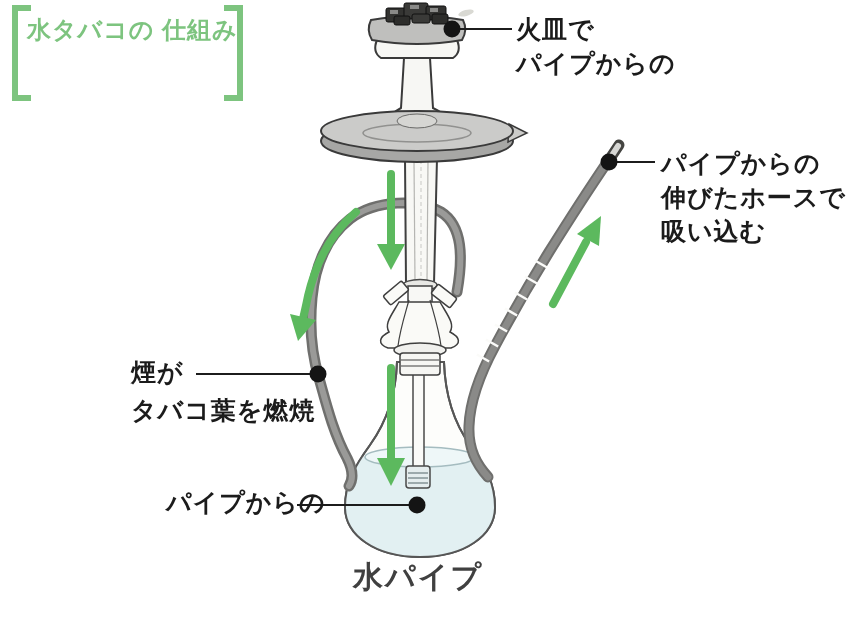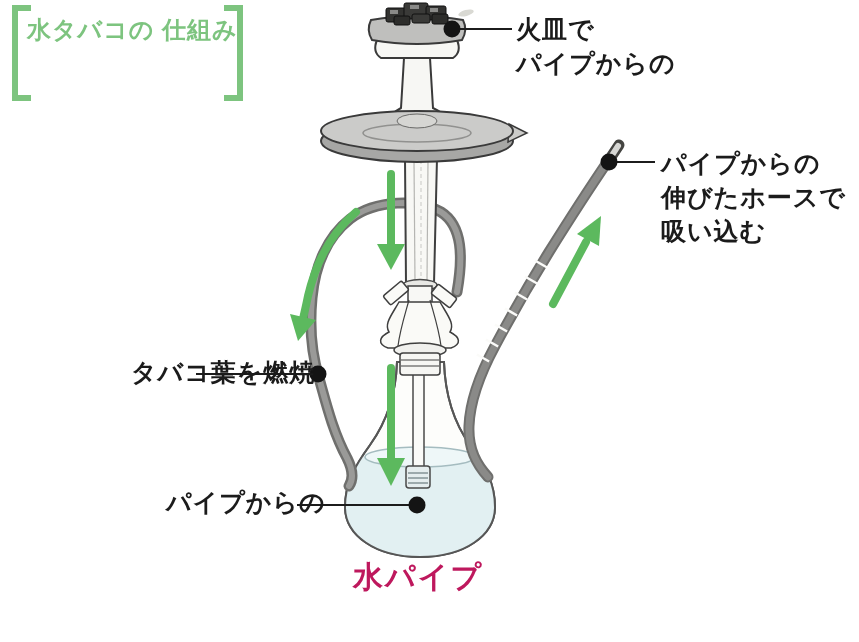--- a/index.html
+++ b/index.html
@@ -39,21 +39,21 @@
     font-size:25px;line-height:34px;font-weight:600;
     letter-spacing:1px;white-space:nowrap;
   }
   .label span{display:block;}
   .label-bowl{left:516px;top:12px;}
   .label-hose{left:661px;top:146px;}
   .label-smoke{left:131px;top:353px;line-height:38px;}
   .label-water{left:166px;top:486px;line-height:33px;}
   .caption{
     position:absolute;left:353px;top:557px;
-    font-size:30px;font-weight:700;color:#be185d;letter-spacing:2px;
+    font-size:30px;font-weight:700;color:#404040;letter-spacing:2px;
   }
 </style>
 </head>
 <body>
 
 <div class="page">
 
   <div class="bracket left"></div>
   <div class="title-text">
     <span>水タバコの</span>
@@ -226,20 +226,21 @@
     <span>パイプからの</span>
   </div>
 
   <div class="label label-hose">
     <span>パイプからの</span>
     <span>伸びたホースで</span>
     <span>吸い込む</span>
   </div>
 
   <div class="label label-smoke">
+    <span>煙が</span>
     <span>タバコ葉を燃焼</span>
   </div>
 
   <div class="label label-water">
     <span>パイプからの</span>
   </div>
 
   <div class="caption">水パイプ</div>
 
 </div>

